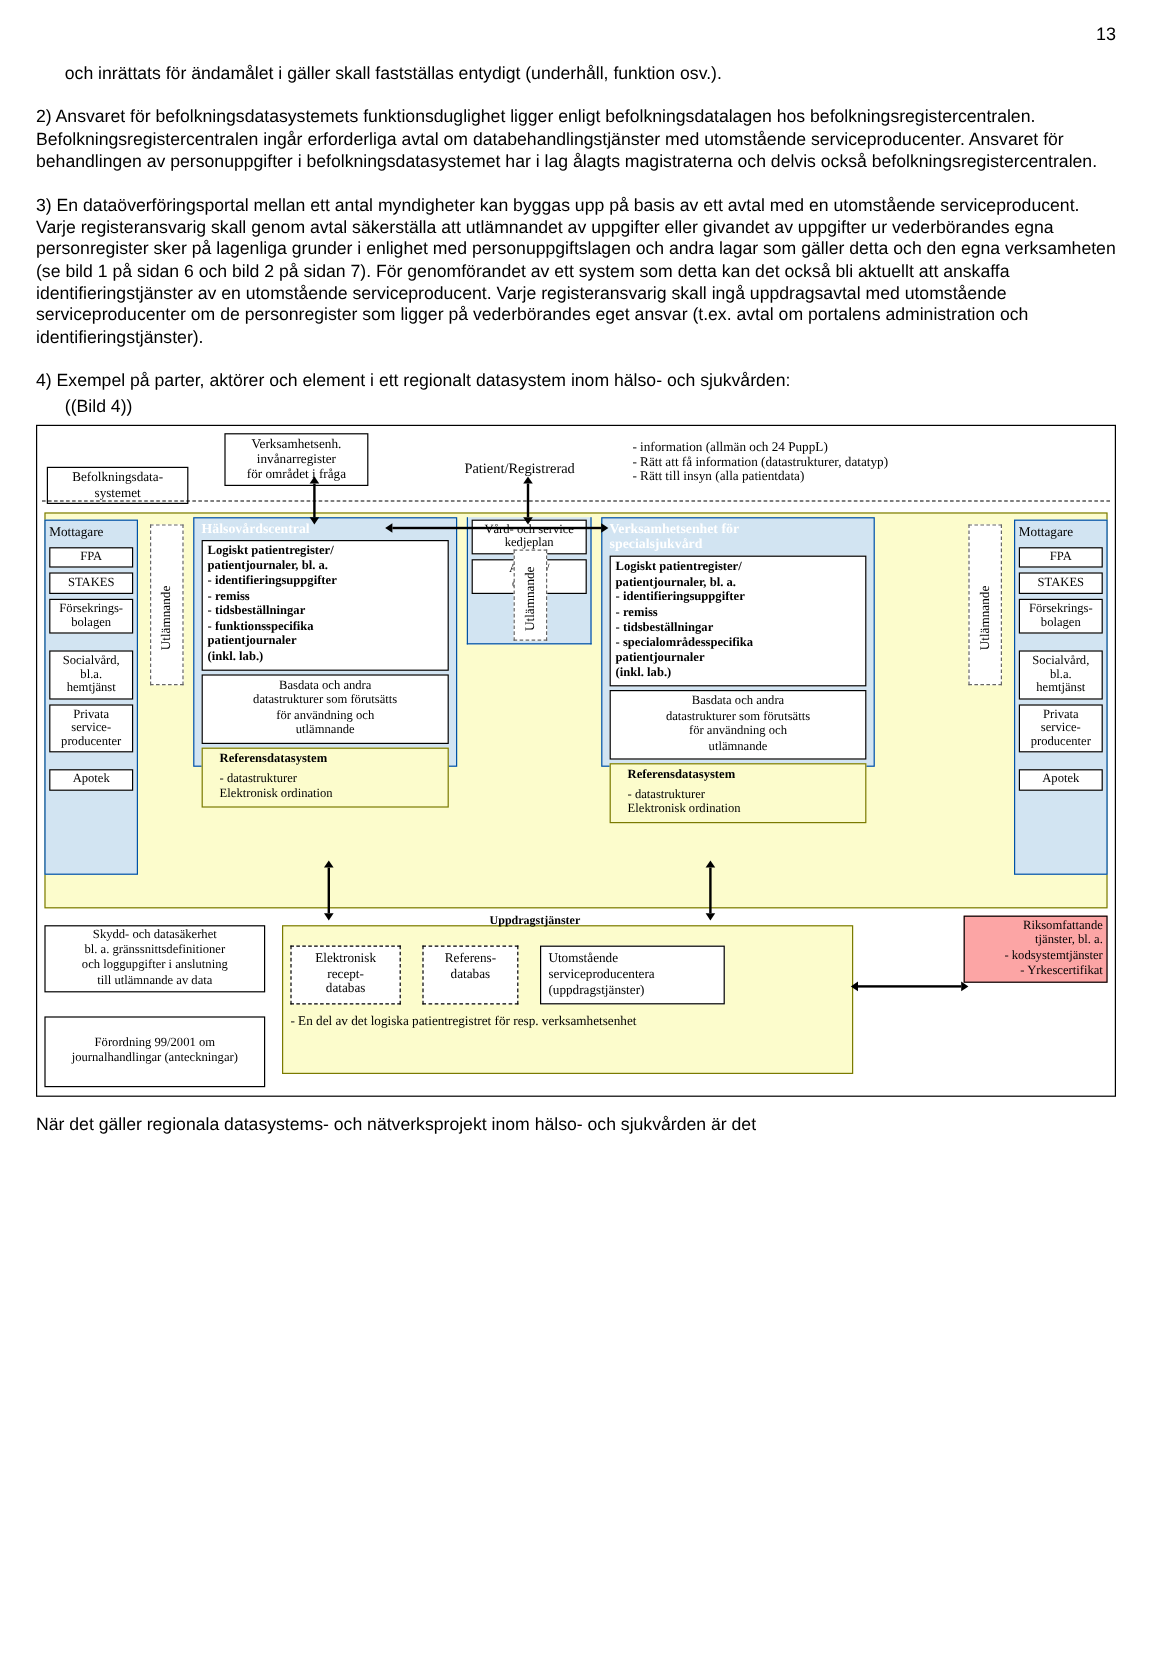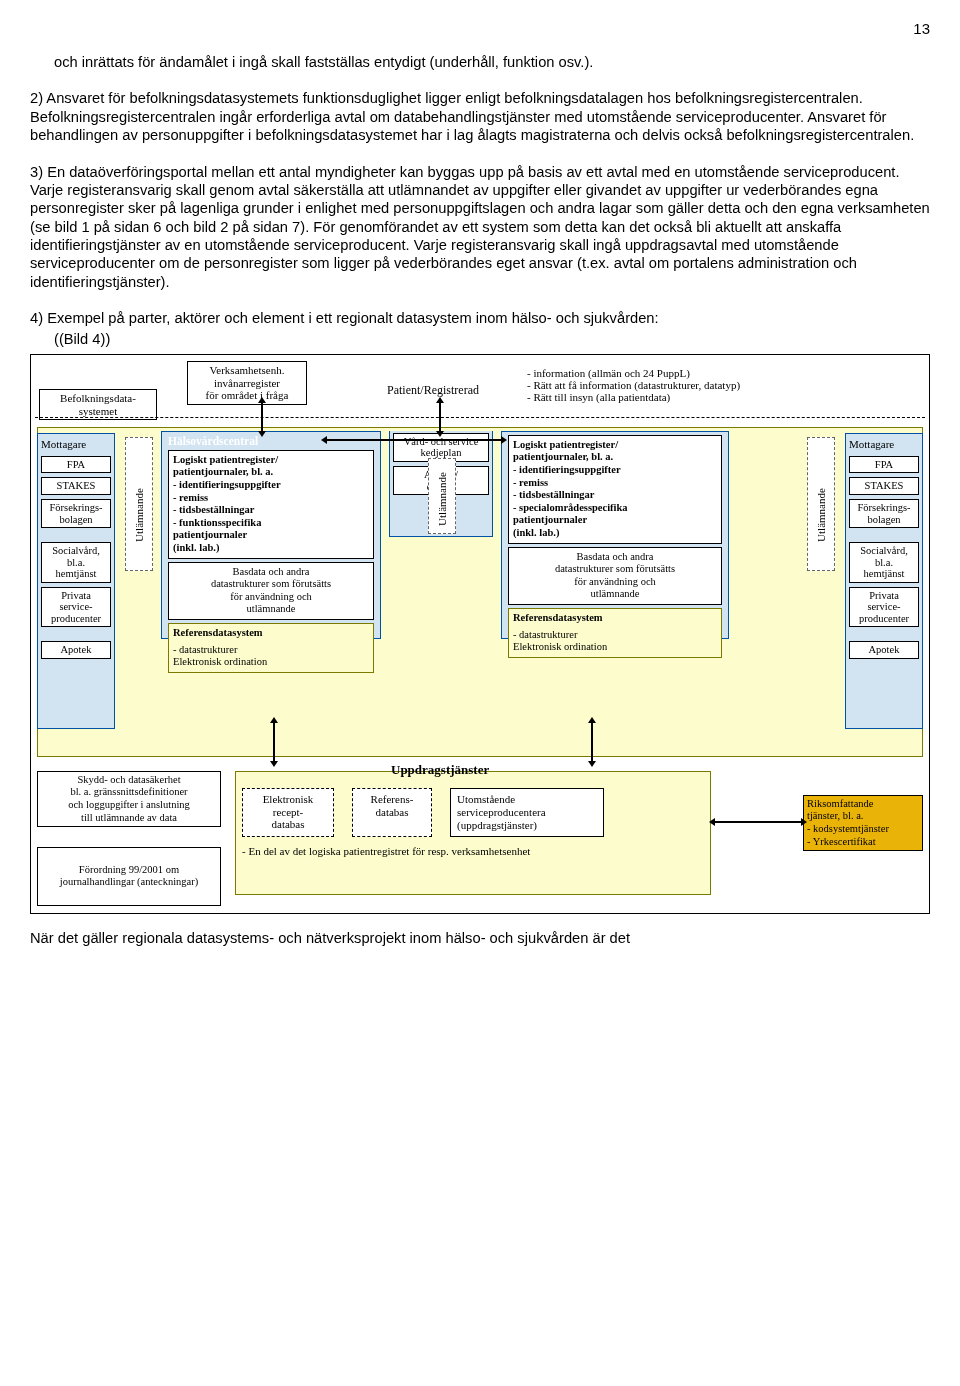--- a/index.html
+++ b/index.html
@@ -134,21 +134,21 @@
     background: #fff;
     font-size: 10.5px;
     padding: 3px 4px;
     margin-bottom: 3px;
     line-height: 1.2;
   }
   .inner-sub {
     border: 1.2px solid #7a7a00;
     background: #fcfccc;
     font-size: 10.5px;
-    padding: 3px 4px;
+    padding: 3px 14px;
     margin-bottom: 3px;
     line-height: 1.2;
   }
   .inner-sub .sub-title { font-weight: bold; }
   .mid-box {
     position: absolute;
     left: 358px;
     top: 76px;
     width: 104px;
     border: 1.5px solid #0052a5;
@@ -214,23 +214,23 @@
     width: 476px;
     height: 124px;
     border: 1.2px solid #7a7a00;
     background: #fcfccc;
     box-sizing: border-box;
     padding: 2px 6px;
   }
   .uppdrag-title {
     position: absolute;
     top: -10px;
-    left: 151px;
+    left: 168px;
     font-weight: bold;
-    font-size: 13px;
+    font-size: 10px;
     background: transparent;
     padding: 0 4px;
   }
   .uppdrag-row {
     display: flex;
     gap: 18px;
     margin-top: 14px;
   }
   .dash-box {
     border: 1.4px dashed #000;
@@ -247,28 +247,28 @@
     padding: 4px 6px;
     line-height: 1.2;
   }
   .uppdrag-note {
     font-size: 11px;
     margin-top: 8px;
   }
   .riks-box {
     position: absolute;
     right: 0;
-    top: 34px;
+    top: 2px;
     width: 112px;
     border: 1px solid #000;
-    background: #eab308;
+    background: #fca5a5;
     font-size: 10.5px;
     padding: 2px 3px;
     line-height: 1.2;
-    text-align: left;
+    text-align: right;
   }
   .arrow-h {
     position: absolute;
     height: 2px;
     background: #000;
   }
   .arrow-h::before, .arrow-h::after {
     content: '';
     position: absolute;
     width: 0;
@@ -298,21 +298,21 @@
   .footer-text {
     font-size: 14.7px;
     margin-top: 16px;
   }
 </style>
 </head>
 <body>
 
 <div class="page-num">13</div>
 
-<p class="para indent">och inrättats för ändamålet i ingå skall fastställas entydigt (underhåll, funktion osv.).</p>
+<p class="para indent">och inrättats för ändamålet i gäller skall fastställas entydigt (underhåll, funktion osv.).</p>
 <p class="para">2) Ansvaret för befolkningsdatasystemets funktionsduglighet ligger enligt befolkningsdatalagen hos befolkningsregistercentralen. Befolkningsregistercentralen ingår erforderliga avtal om databehandlingstjänster med utomstående serviceproducenter. Ansvaret för behandlingen av personuppgifter i befolkningsdatasystemet har i lag ålagts magistraterna och delvis också befolkningsregistercentralen.</p>
 <p class="para">3) En dataöverföringsportal mellan ett antal myndigheter kan byggas upp på basis av ett avtal med en utomstående serviceproducent. Varje registeransvarig skall genom avtal säkerställa att utlämnandet av uppgifter eller givandet av uppgifter ur vederbörandes egna personregister sker på lagenliga grunder i enlighet med personuppgiftslagen och andra lagar som gäller detta och den egna verksamheten (se bild 1 på sidan 6 och bild 2 på sidan 7). För genomförandet av ett system som detta kan det också bli aktuellt att anskaffa identifieringstjänster av en utomstående serviceproducent. Varje registeransvarig skall ingå uppdragsavtal med utomstående serviceproducenter om de personregister som ligger på vederbörandes eget ansvar (t.ex. avtal om portalens administration och identifieringstjänster).</p>
 <p class="para" style="margin-bottom:2px">4) Exempel på parter, aktörer och element i ett regionalt datasystem inom hälso- och sjukvården:</p>
 <p class="para indent" style="margin-bottom:6px">(<b style="font-weight:normal">(Bild 4)</b>)</p>
 
 <div class="diagram-container">
 
   <div class="top-row">
     <div class="top-box top-left" style="white-space:pre-line">Befolkningsdata-
 systemet</div>
@@ -392,20 +392,22 @@
     <div class="mini" style="white-space:pre-line">Vård- och service
 kedjeplan</div>
     <div class="mini" style="white-space:pre-line">Apotek/
 epikris</div>
     <div class="mid-uti">
       <div class="uti-label" style="top:46%;left:-30px">Utlämnande</div>
     </div>
   </div>
 
   <div class="center-col sjv">
+    <div class="col-title" style="color:#fff;white-space:pre-line;line-height:1.1">Verksamhetsenhet för
+specialsjukvård</div>
     <div class="inner-block" style="white-space:pre-line;font-weight:bold">Logiskt patientregister/
 patientjournaler, bl. a.
 - identifieringsuppgifter
 - remiss
 - tidsbeställningar
 - specialområdesspecifika
   patientjournaler
   (inkl. lab.)</div>
     <div class="inner-block" style="white-space:pre-line;text-align:center">Basdata och andra
 datastrukturer som förutsätts

